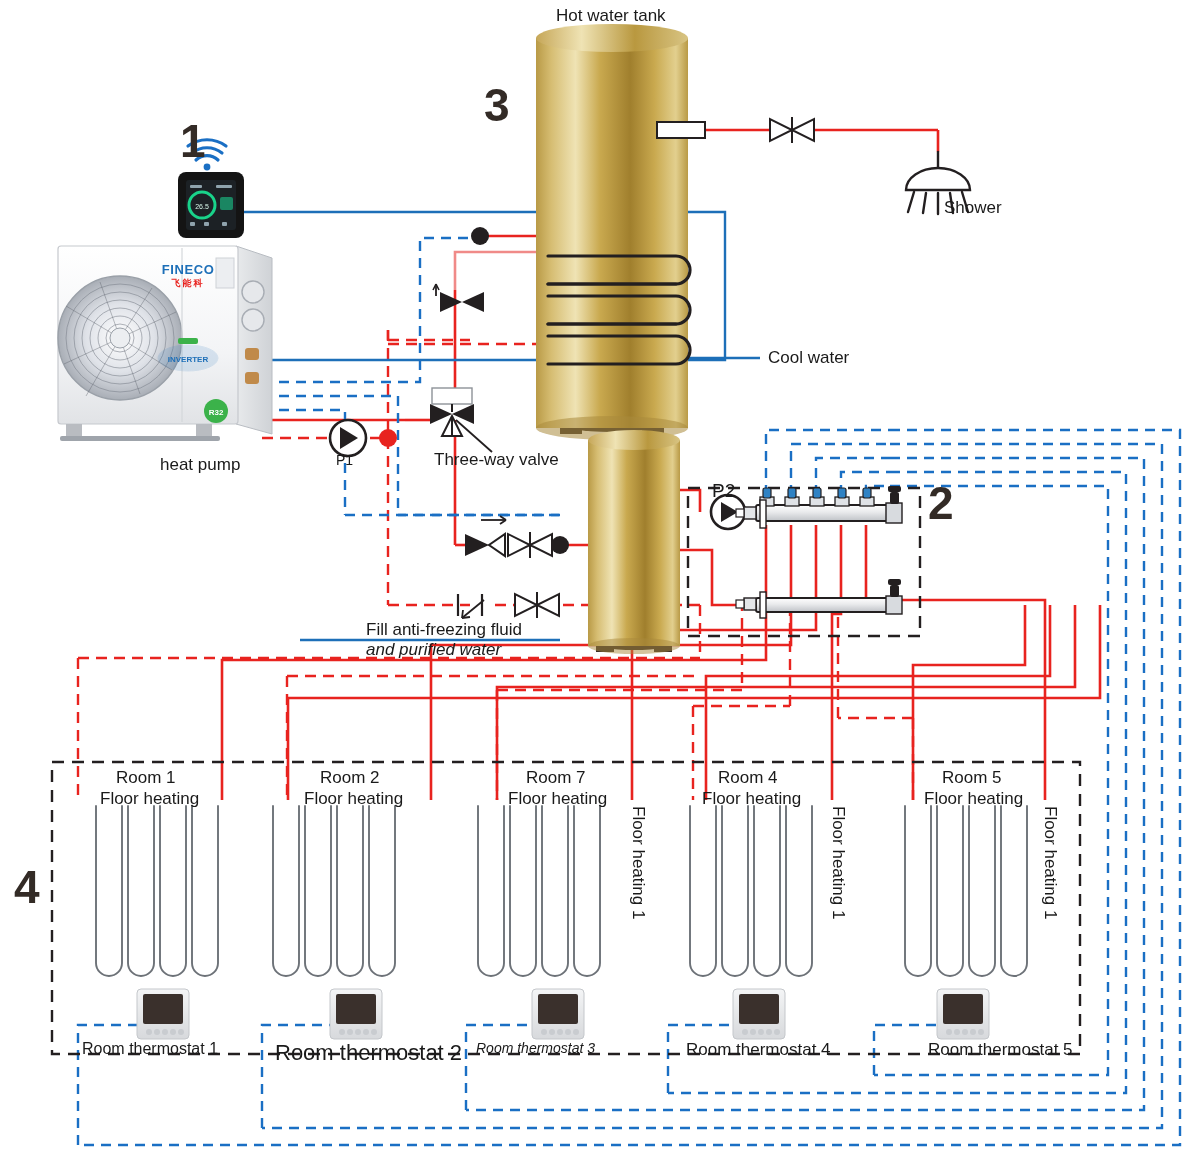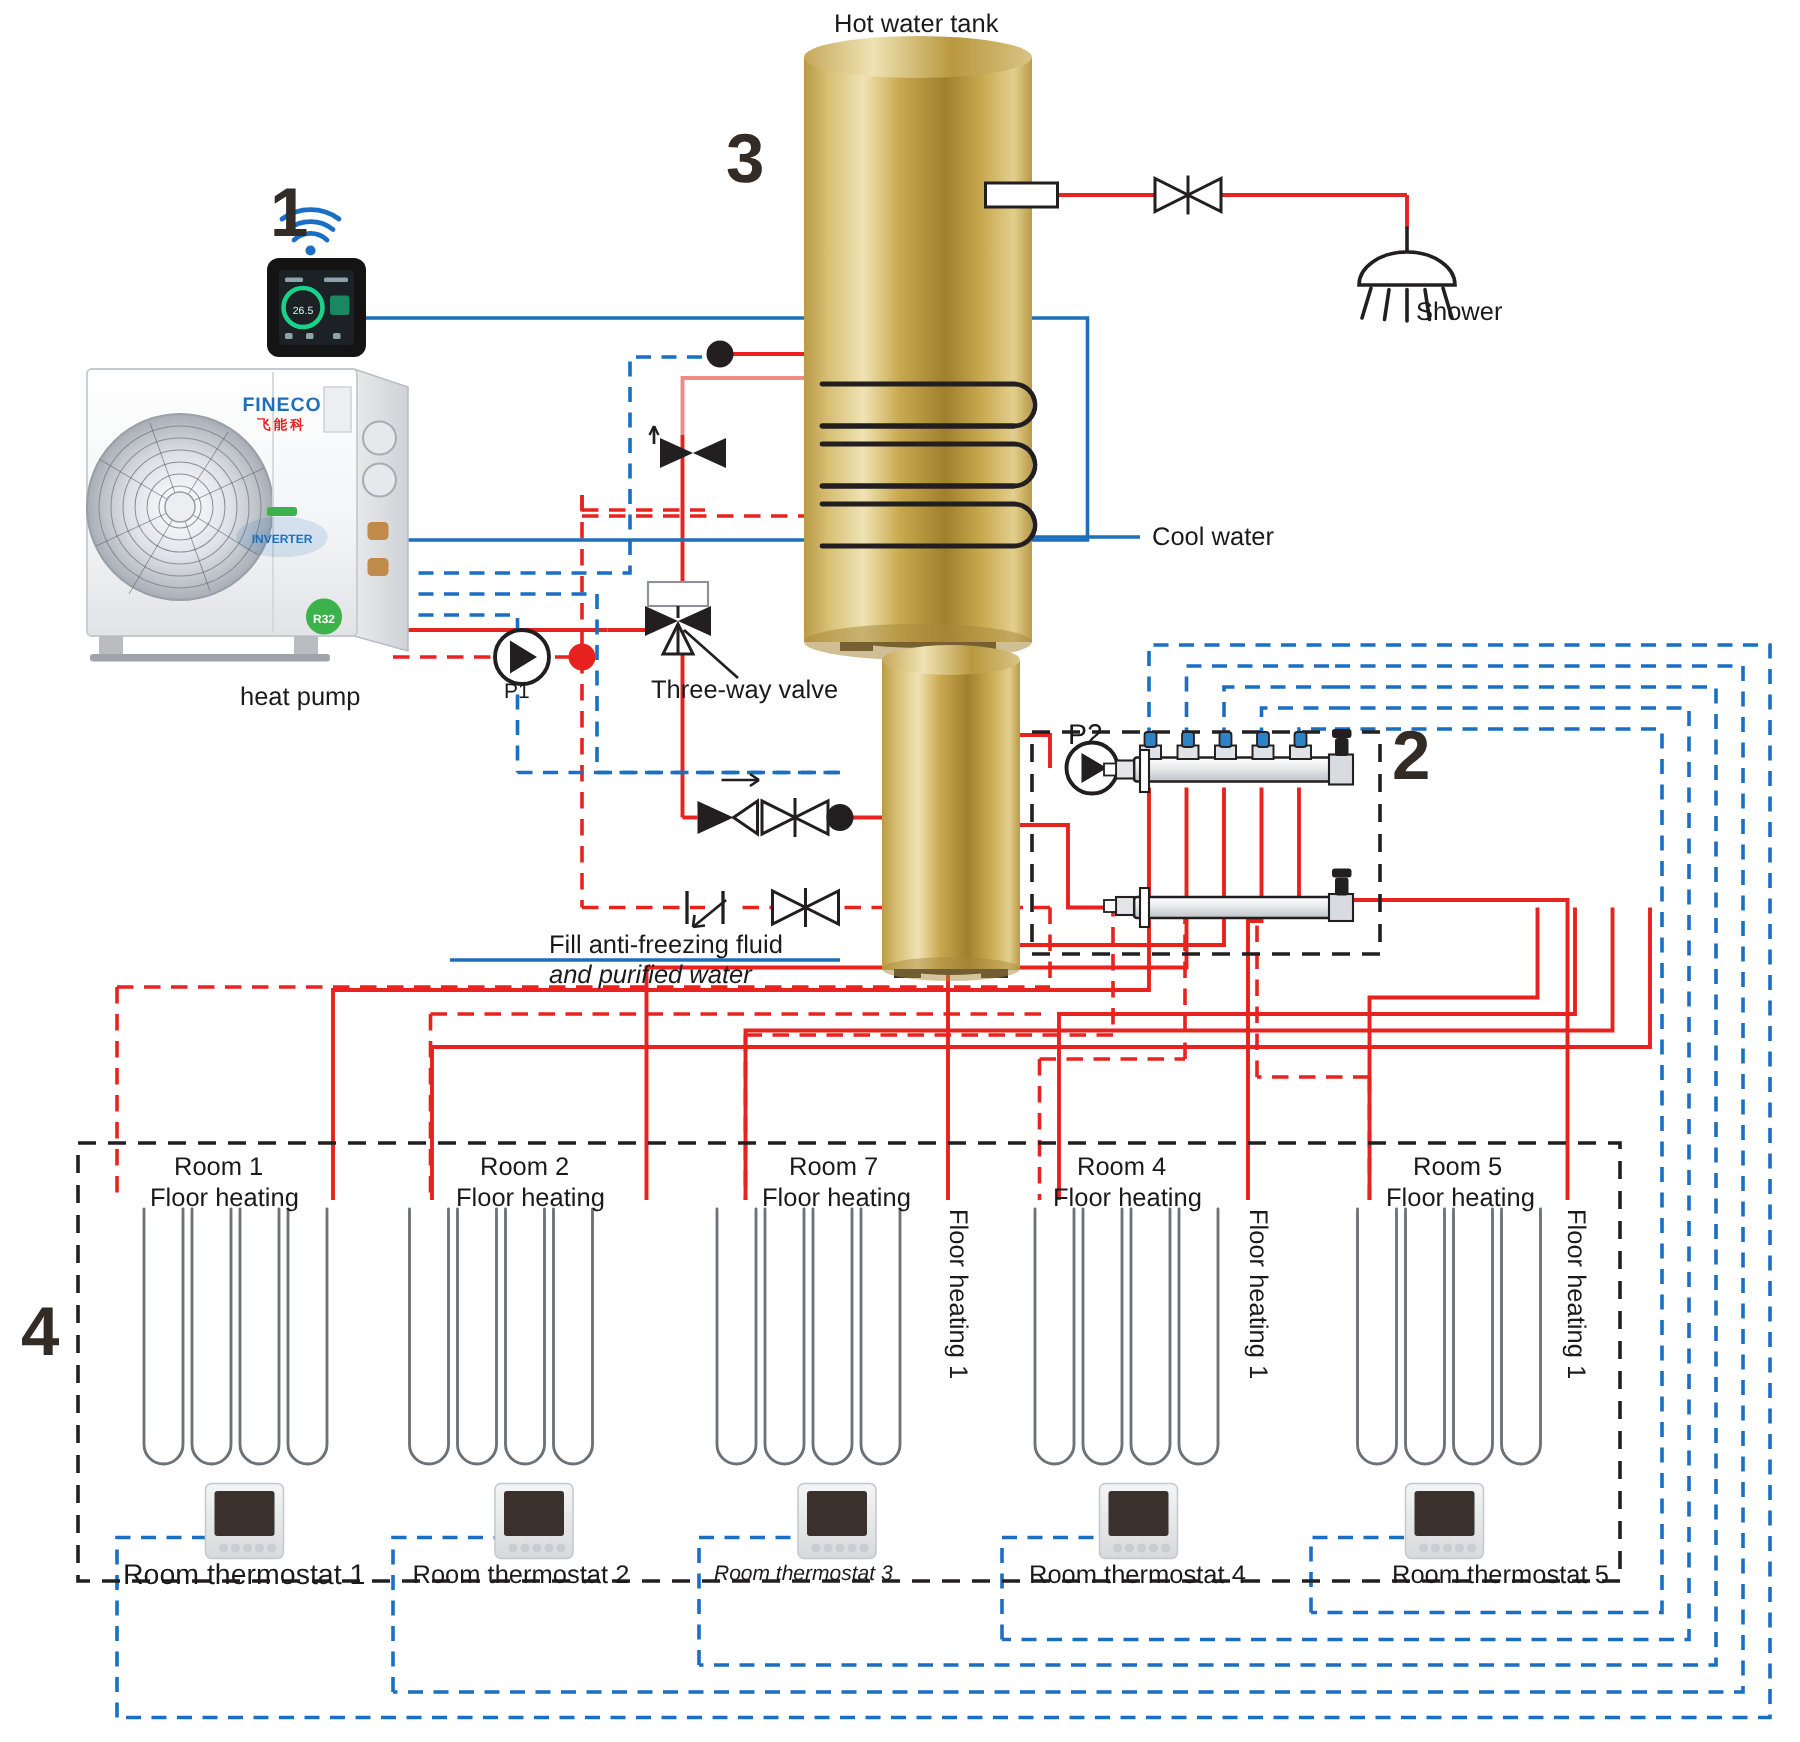--- a/index.html
+++ b/index.html
@@ -477,22 +477,22 @@
   <div class="lbl" style="left:100px;top:789px;font-size:17px;">Floor heating</div>
   <div class="lbl" style="left:320px;top:768px;font-size:17px;">Room 2</div>
   <div class="lbl" style="left:304px;top:789px;font-size:17px;">Floor heating</div>
   <div class="lbl" style="left:526px;top:768px;font-size:17px;">Room 7</div>
   <div class="lbl" style="left:508px;top:789px;font-size:17px;">Floor heating</div>
   <div class="lbl" style="left:718px;top:768px;font-size:17px;">Room 4</div>
   <div class="lbl" style="left:702px;top:789px;font-size:17px;">Floor heating</div>
   <div class="lbl" style="left:942px;top:768px;font-size:17px;">Room 5</div>
   <div class="lbl" style="left:924px;top:789px;font-size:17px;">Floor heating</div>
 
-  <div class="lbl" style="left:82px;top:1040px;font-size:19px;">Room thermostat 1</div>
-  <div class="lbl" style="left:275px;top:1040px;font-size:17px;">Room thermostat 2</div>
+  <div class="lbl" style="left:82px;top:1040px;font-size:16px;">Room thermostat 1</div>
+  <div class="lbl" style="left:275px;top:1040px;font-size:22px;">Room thermostat 2</div>
   <div class="lbl" style="left:476px;top:1040px;font-size:14px;font-style:italic;">Room thermostat 3</div>
   <div class="lbl" style="left:686px;top:1040px;font-size:17px;">Room thermostat 4</div>
   <div class="lbl" style="left:928px;top:1040px;font-size:17px;">Room thermostat 5</div>
 
   <div class="lbl vert" style="left:648px;top:806px;font-size:17px;">Floor heating 1</div>
   <div class="lbl vert" style="left:848px;top:806px;font-size:17px;">Floor heating 1</div>
   <div class="lbl vert" style="left:1060px;top:806px;font-size:17px;">Floor heating 1</div>
 
 </div>
 

